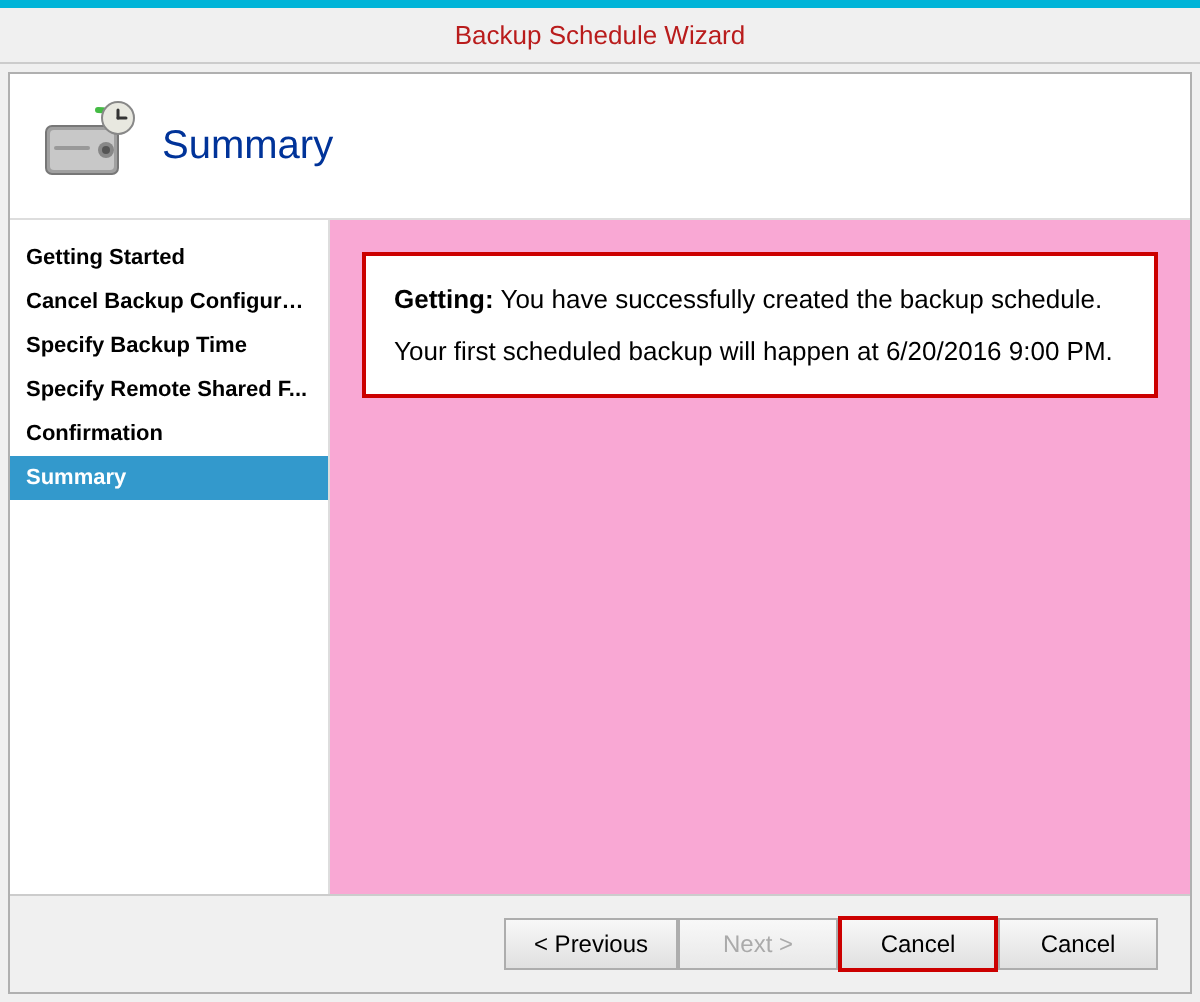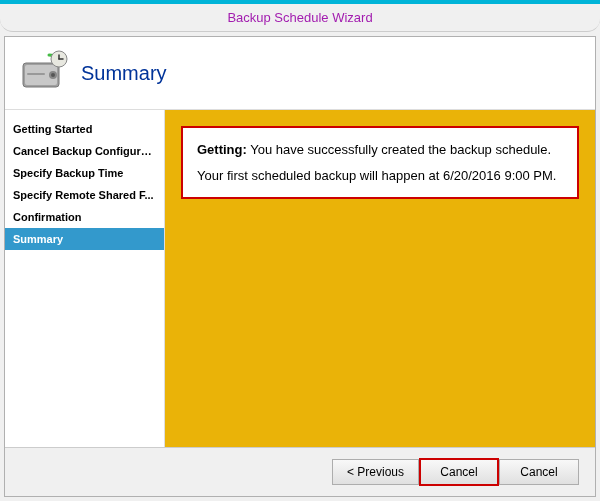--- a/index.html
+++ b/index.html
@@ -14,33 +14,32 @@
       flex-direction: column;
     }
 
     
     .title-bar {
       background: #f0f0f0;
       border-bottom: 1px solid #ccc;
       text-align: center;
       padding: 6px 0;
       font-size: 13px;
-      color: #a21caf;
-      flex-shrink: 0;
-      border-radius: 13px;
+      color: #b91c1c;
+      flex-shrink: 0;
     }
 
     
     .dialog {
       flex: 1;
       display: flex;
       flex-direction: column;
       border: 1px solid #b0b0b0;
       margin: 4px;
-      background: #eab308;
+      background: #f9a8d4;
     }
 
     
     .dialog-header {
       display: flex;
       align-items: center;
       padding: 12px 16px;
       background: #fff;
       border-bottom: 1px solid #ddd;
       flex-shrink: 0;
@@ -197,17 +196,18 @@
         <div class="status-line">
           <span>Your first scheduled backup will happen at 6/20/2016 9:00 PM.</span>
         </div>
       </div>
     </div>
 
   </div>
 
   <div class="dialog-footer">
     <button class="btn">&lt; Previous</button>
+    <button class="btn" disabled="">Next &gt;</button>
     <button class="btn highlighted">Cancel</button>
     <button class="btn">Cancel</button>
   </div>
 
 </div>
 
 </body></html>

